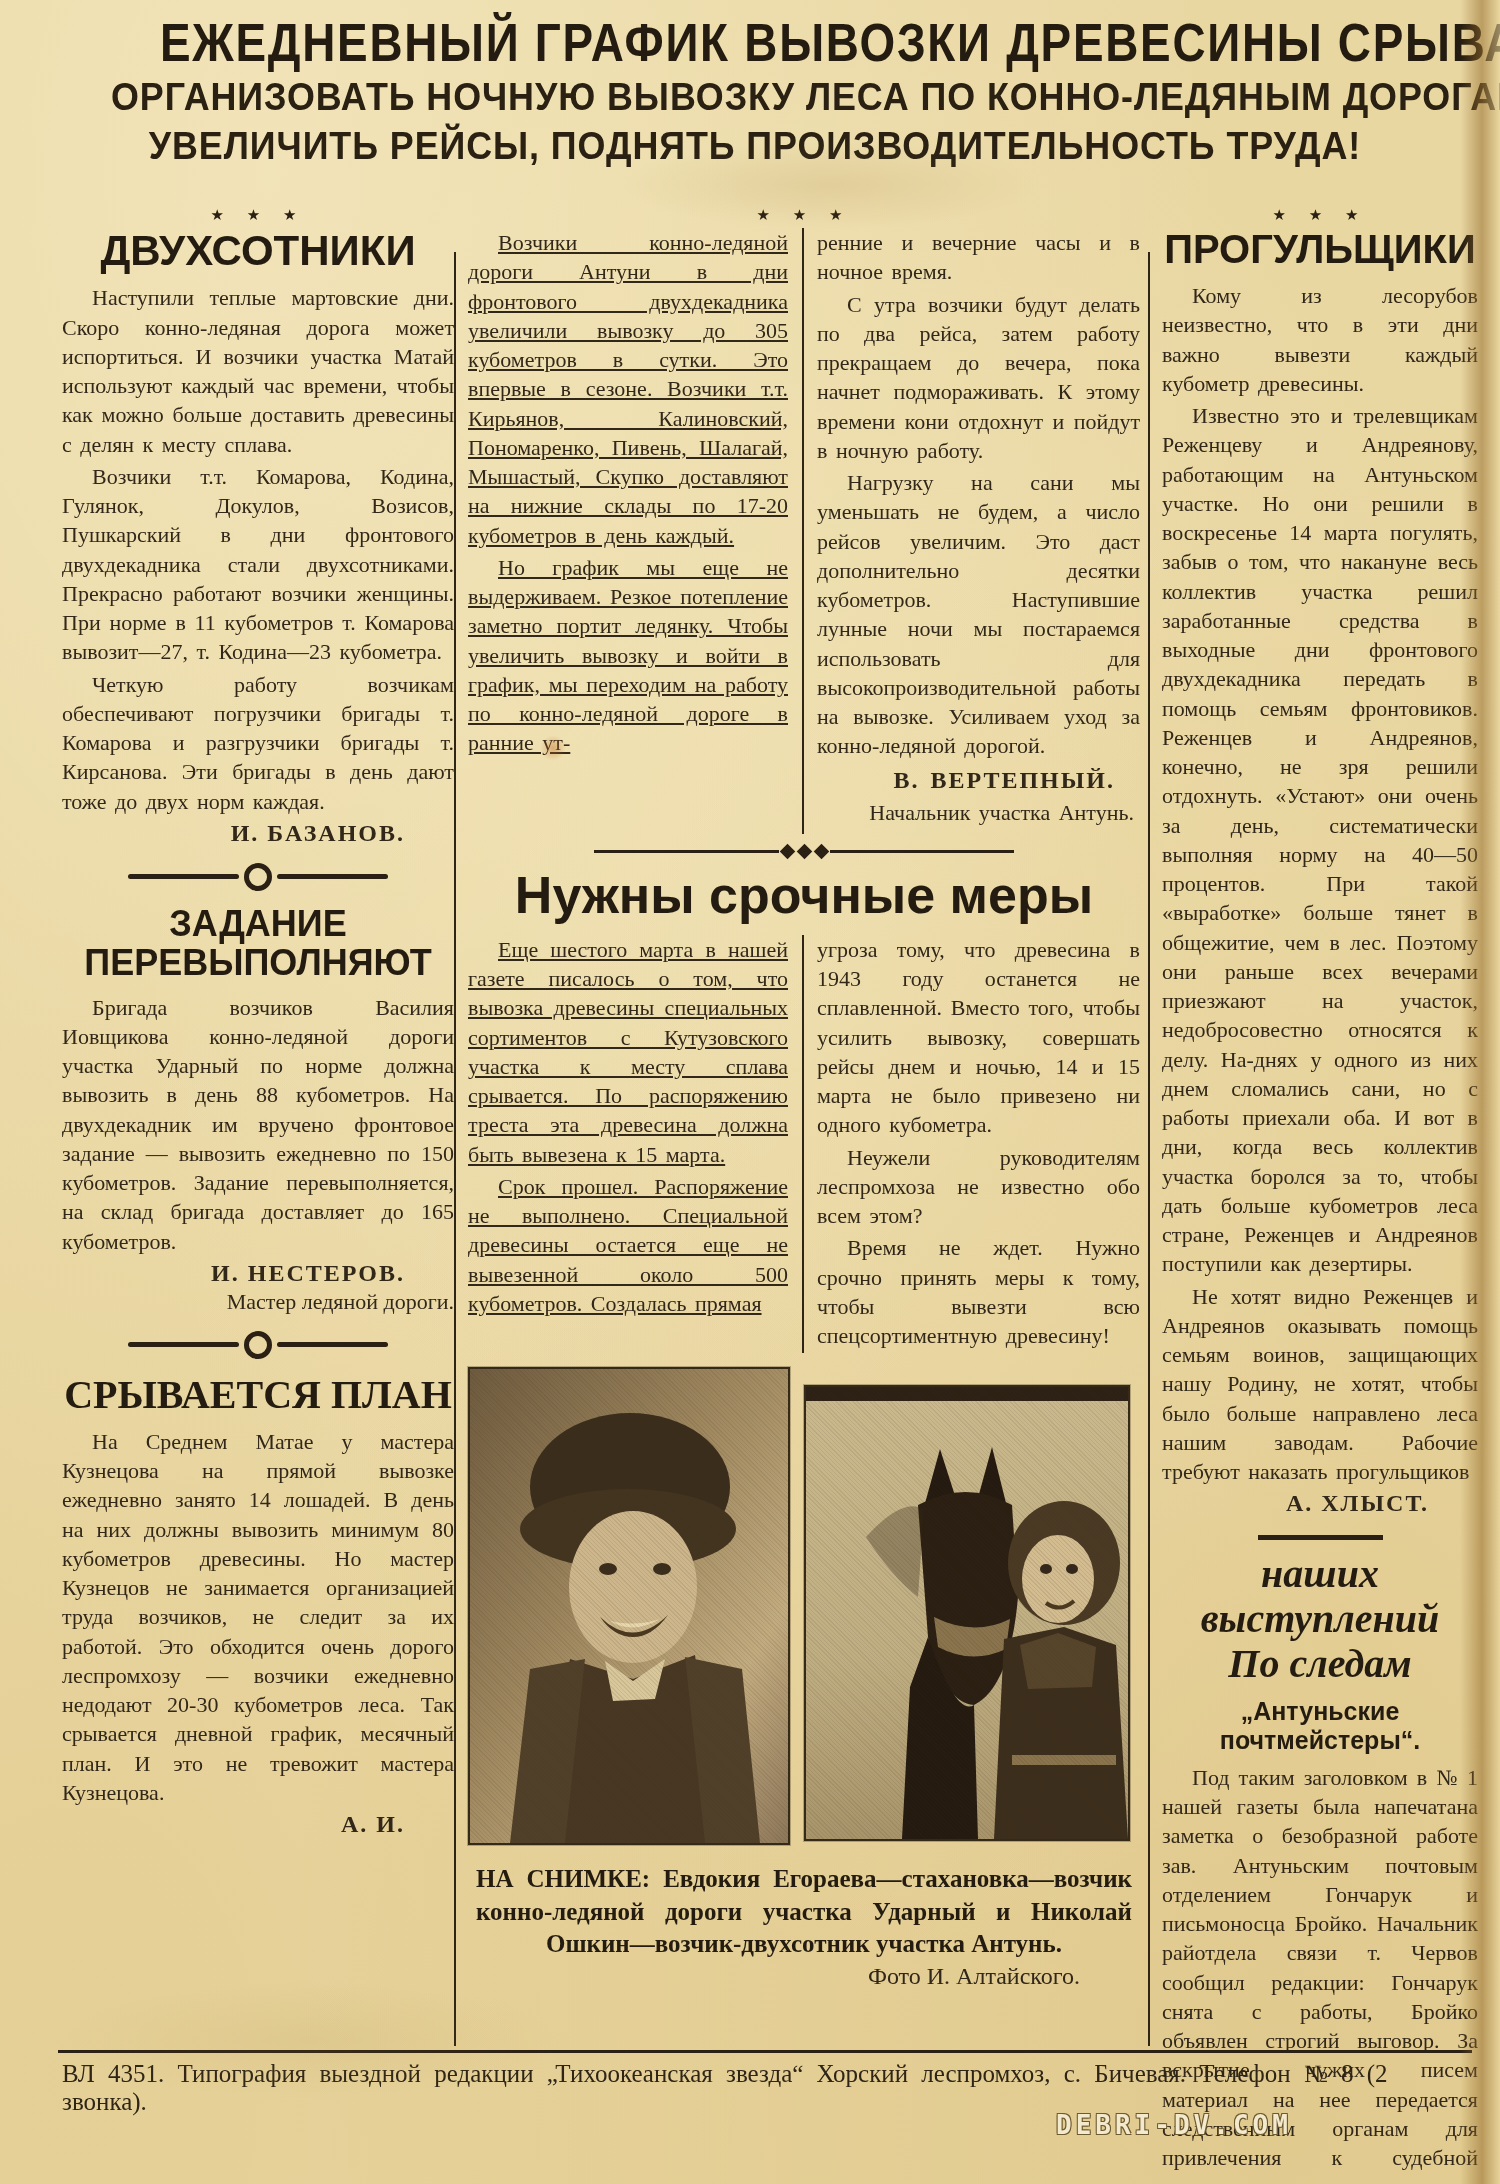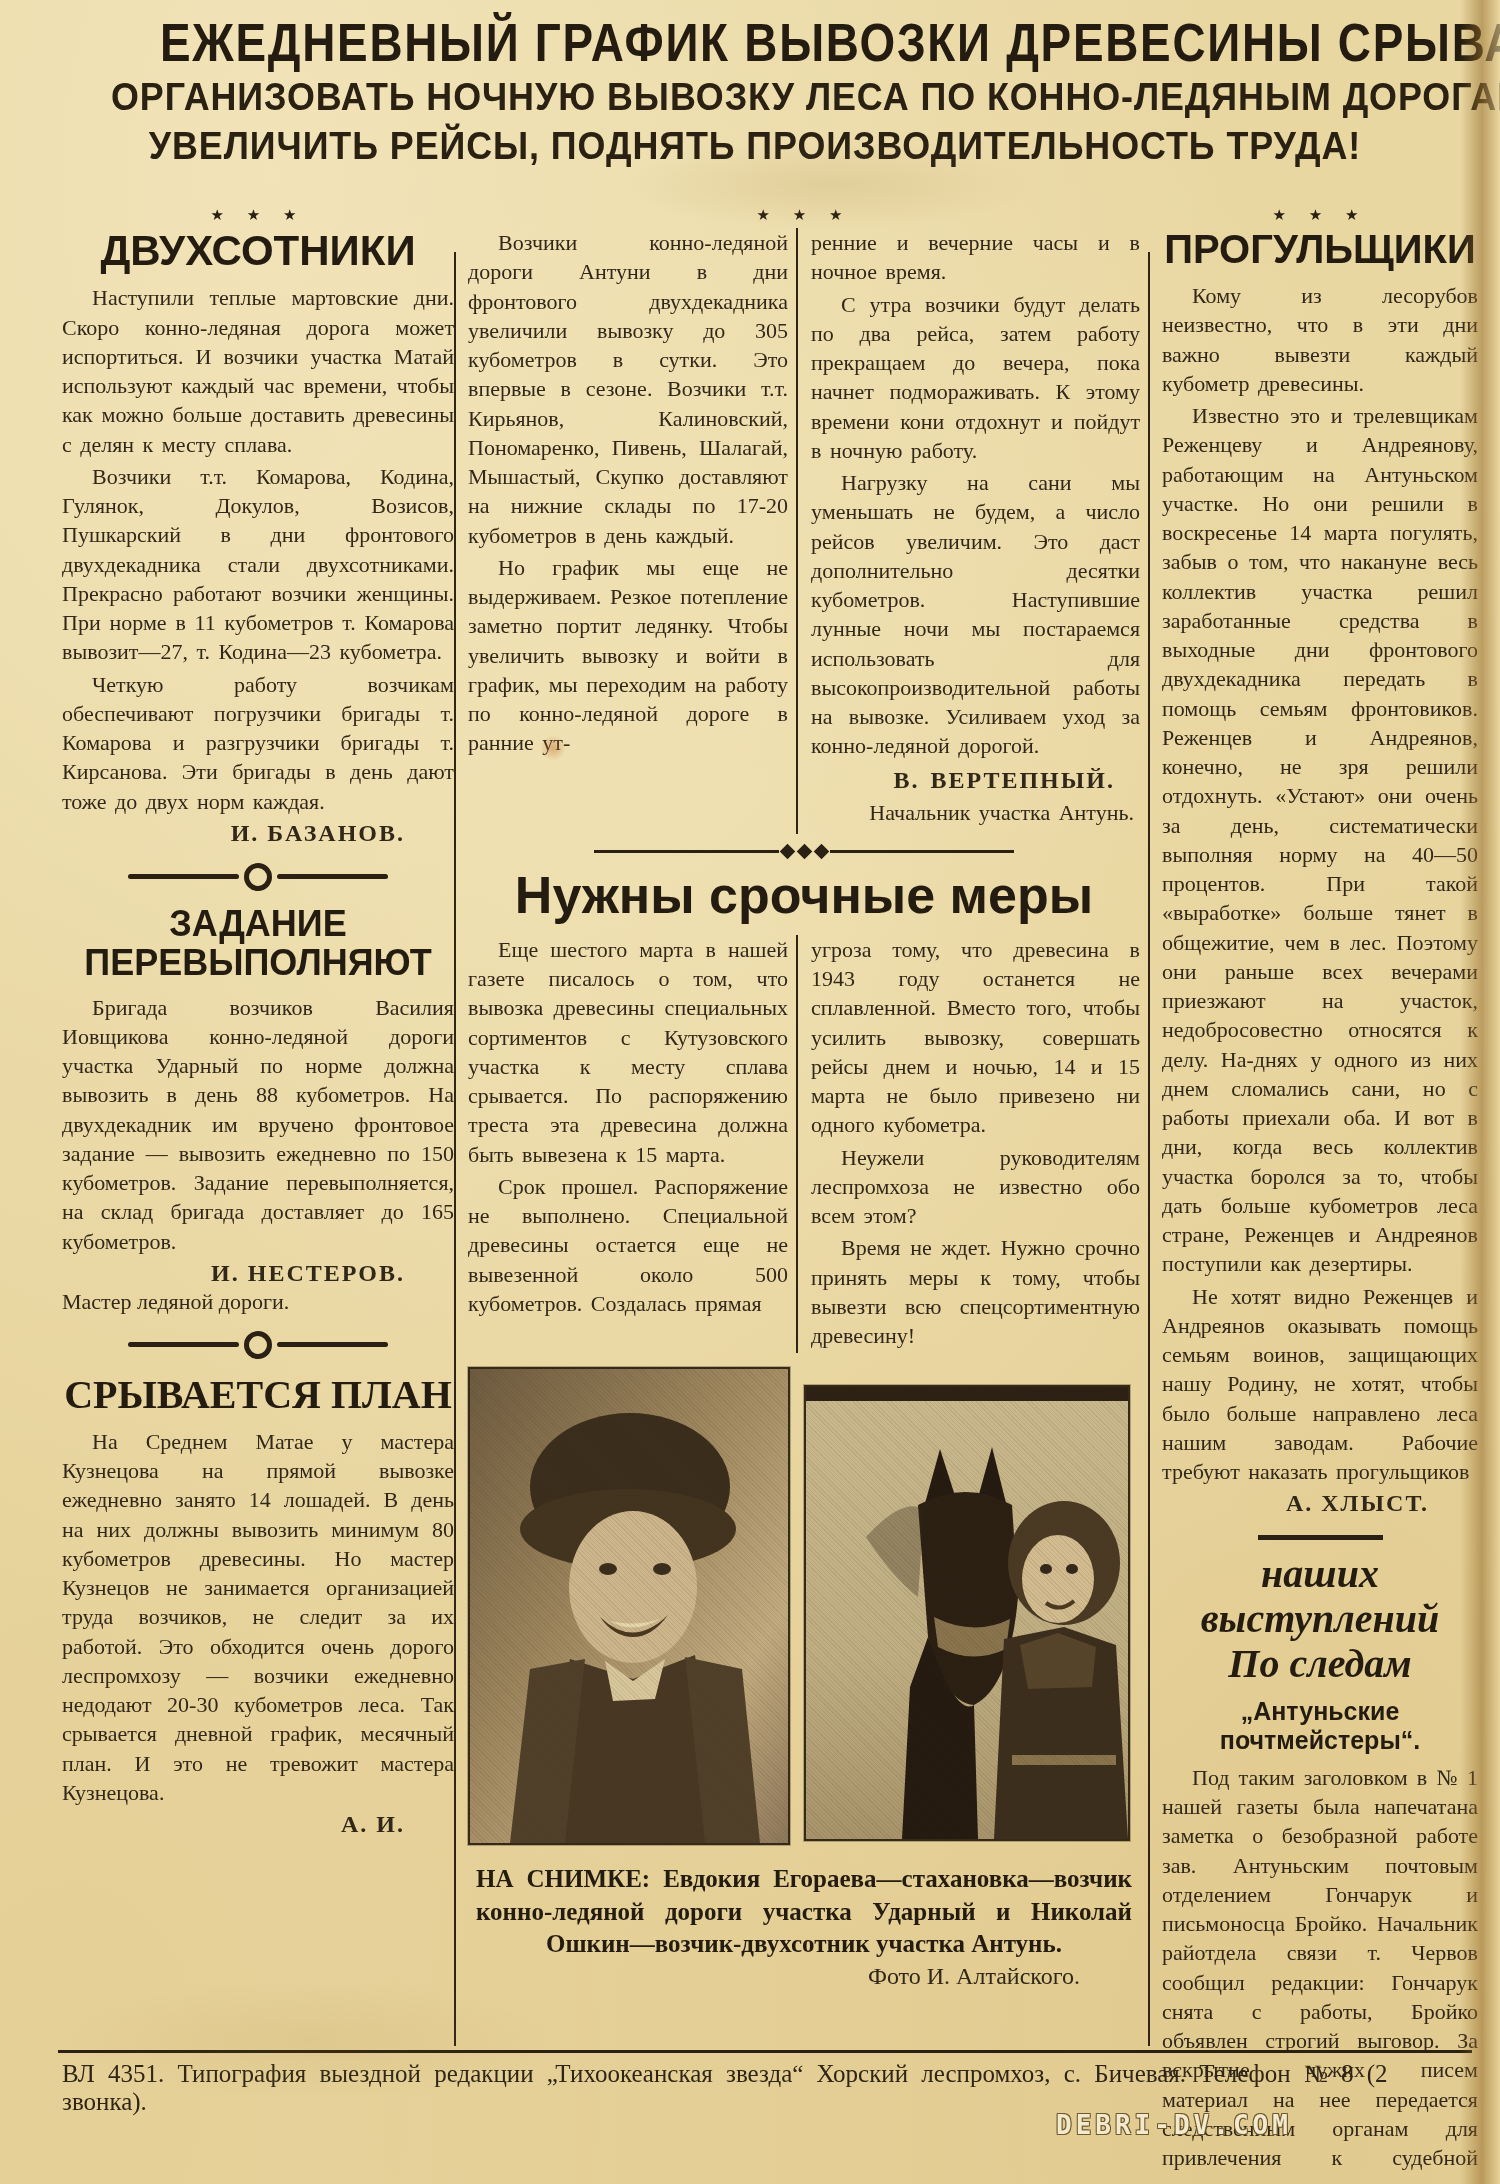--- a/index.html
+++ b/index.html
@@ -34,32 +34,32 @@
   .t-serif-b{font-family:"Liberation Serif",serif;font-weight:bold;text-align:center;
     color:#241c10;line-height:1.1;margin:2px 0 10px;}
   .t-italic{font-family:"Liberation Serif",serif;font-weight:bold;font-style:italic;
     text-align:center;color:#241c10;line-height:1.12;}
   
   .body{font-size:22px;line-height:1.33;text-align:justify;word-spacing:3px;}
   .para{text-indent:30px;margin:0 0 3px;}
   .para.cont{text-indent:0;}
   .sig{font-weight:bold;text-align:right;font-size:24px;letter-spacing:2px;
     padding-right:42px;margin:4px 7px 2px;}
-  .role{font-size:22px;text-align:left;margin:0 0 6px;}
+  .role{font-size:22px;text-align:right;margin:0 0 6px;}
   
   .div-circle{display:flex;align-items:center;width:260px;margin:16px auto 14px;}
   .div-circle .dl{flex:1;height:5px;background:#2a2013;border-radius:3px;}
   .div-circle .dc{width:18px;height:18px;border:5px solid #2a2013;border-radius:50%;margin:0 5px;}
   .div-diamond{display:flex;align-items:center;width:420px;margin:12px auto 10px;}
   .div-diamond .dl{flex:1;height:3px;background:#2a2013;}
   .div-diamond .dd{width:11px;height:11px;background:#2a2013;transform:rotate(45deg);margin:0 3px;}
   .div-short{width:125px;height:5px;background:#2a2013;margin:18px auto 12px;}
   
   .twocol{display:flex;align-items:stretch;}
-  .twocol .ca{width:320px;padding-right:8px;}
+  .twocol .ca{width:320px;padding-right:14px;text-decoration:underline;}
   .twocol .cb{flex:1;border-left:2px solid #2e2516;padding-left:13px;}
   
   .photo-row{display:flex;gap:14px;margin-top:14px;align-items:flex-start;}
   .photo{position:relative;border:2px solid #352a18;
     box-shadow:inset 0 0 46px rgba(70,50,20,.5), 0 0 0 1px rgba(60,45,25,.3);}
   .photo::after{content:"";position:absolute;inset:0;
     background:repeating-linear-gradient(45deg, rgba(62,46,26,.10) 0 1px, transparent 1px 3px);}
   .photo svg{display:block;}
   .caption{font-weight:bold;font-size:25px;line-height:1.3;text-align:justify;
     text-align-last:center;margin-top:18px;padding:0 8px;color:#241c10;}

